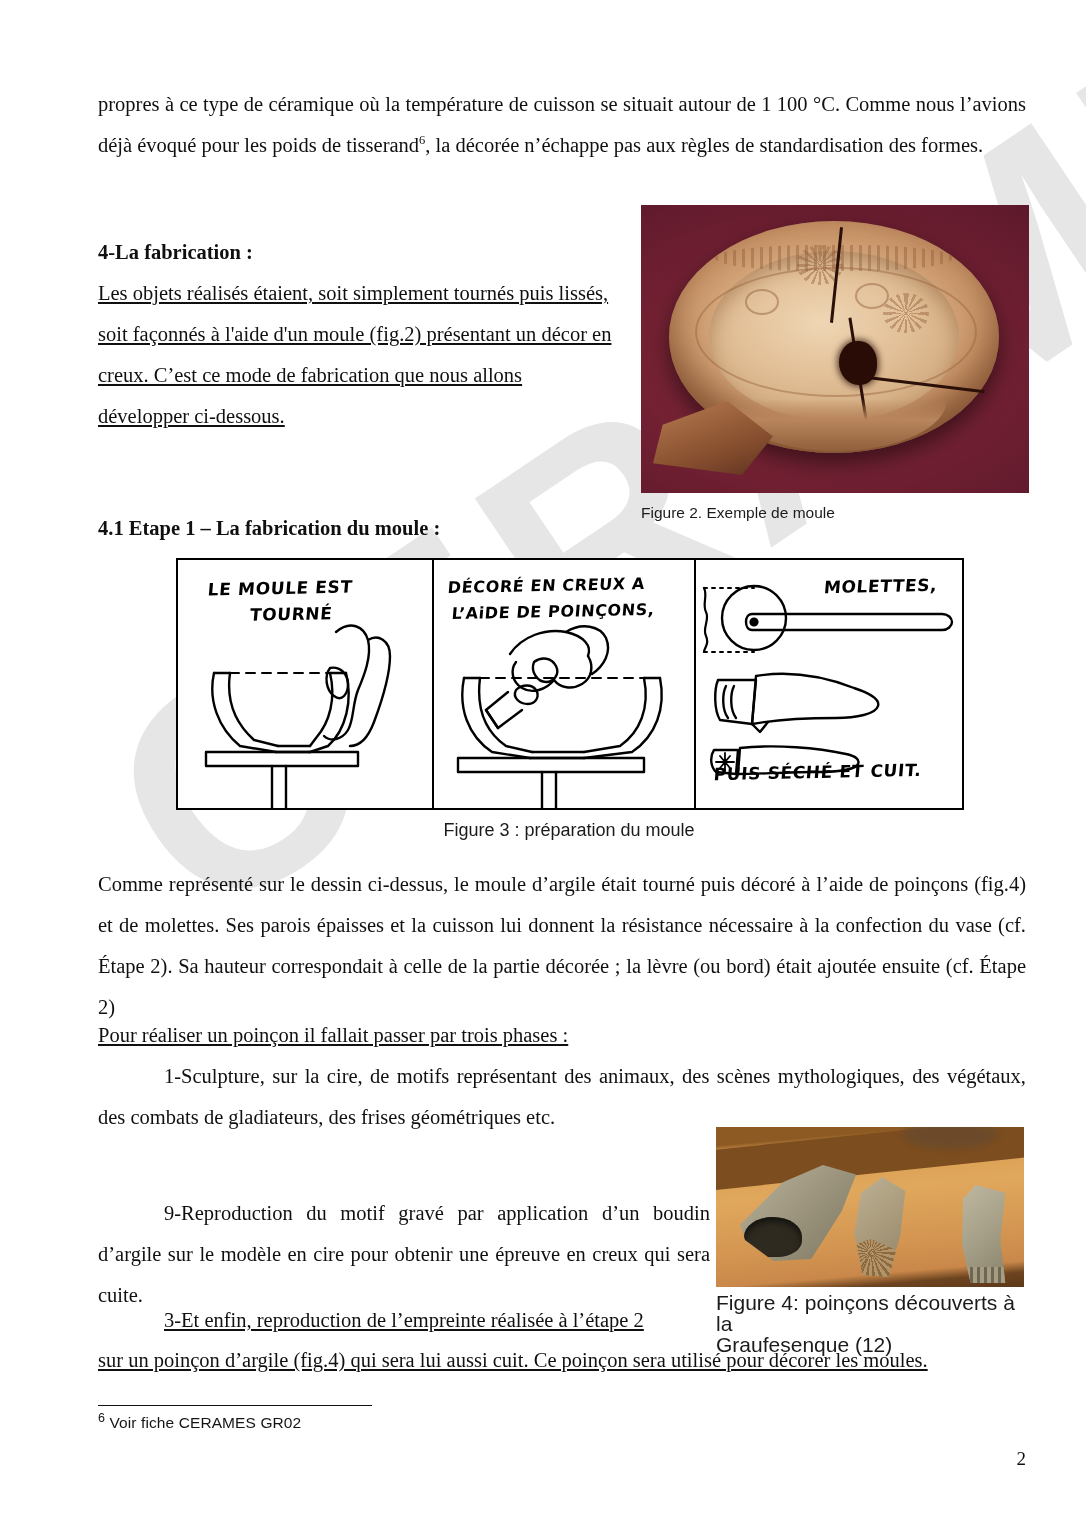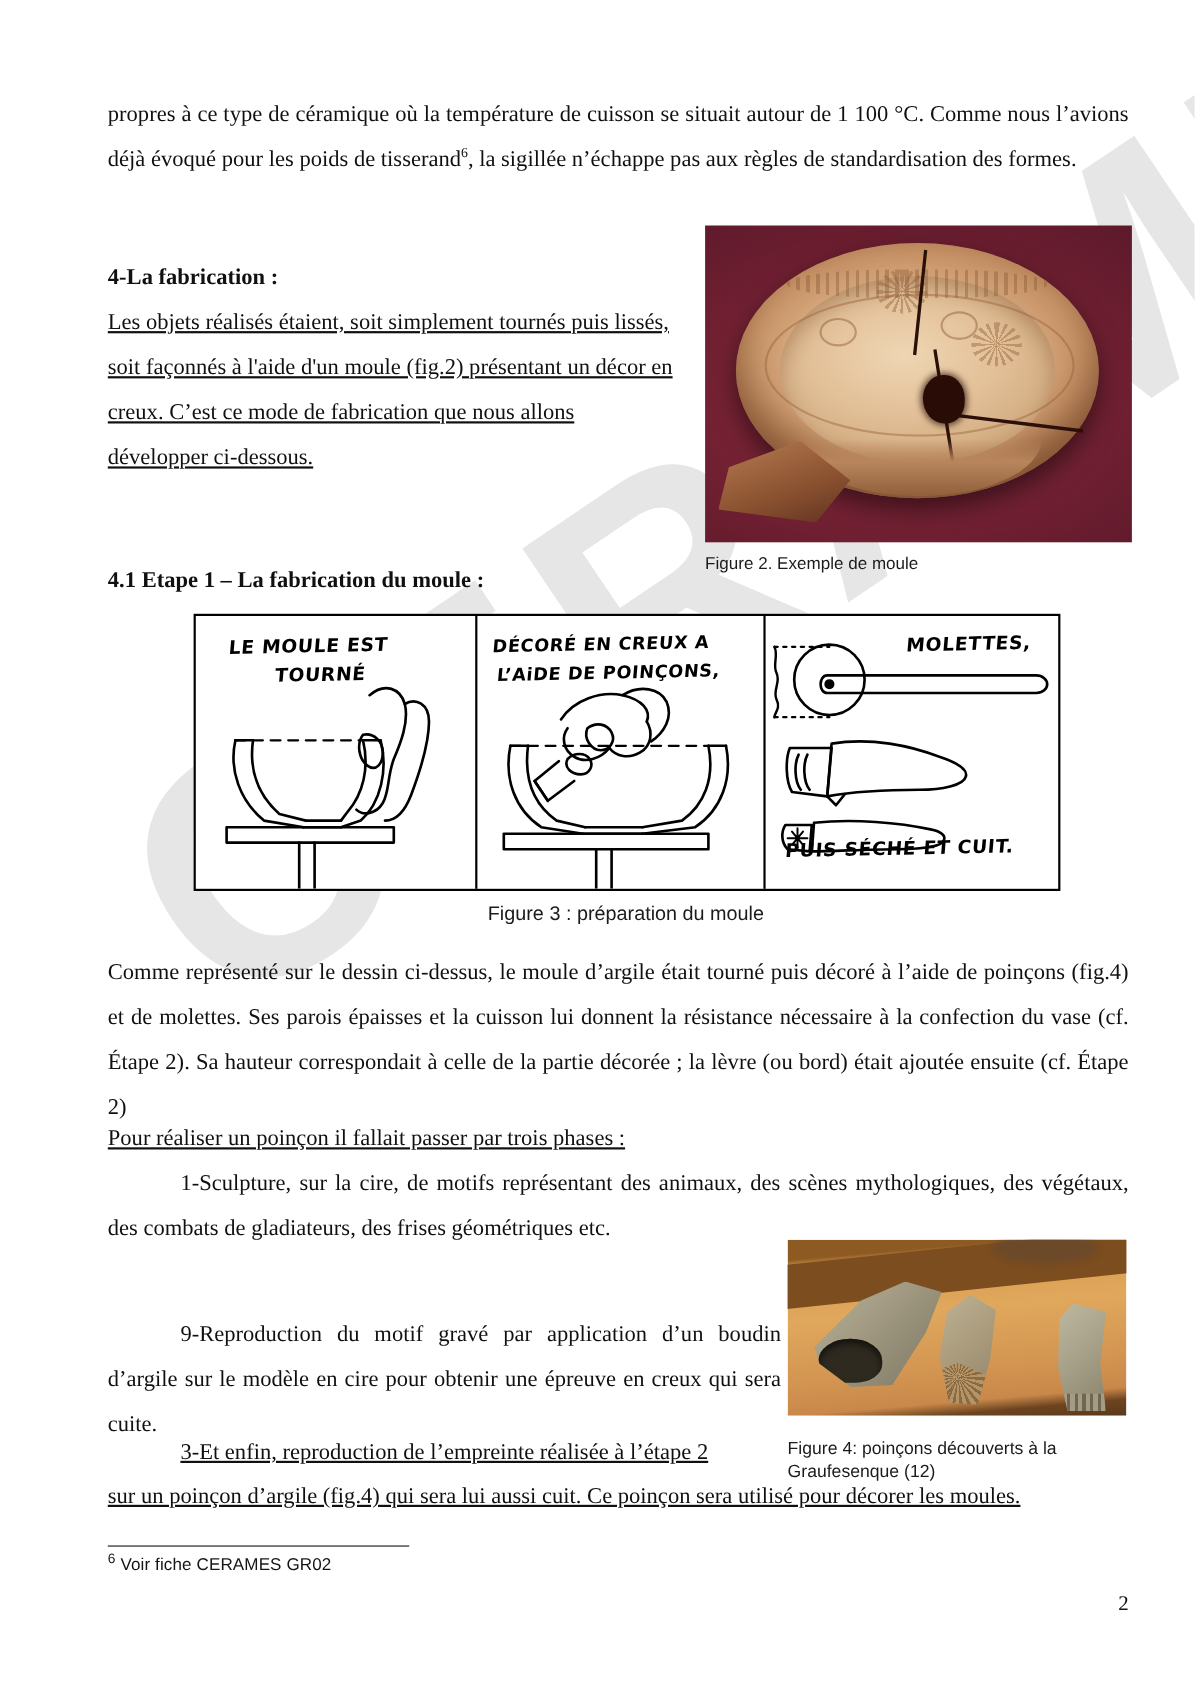--- a/index.html
+++ b/index.html
@@ -284,24 +284,24 @@
   }
   .punch.c .notch {
     position: absolute;
     left: 4px; bottom: 0;
     width: 54px; height: 16px;
     background: repeating-linear-gradient(90deg, #6f6752 0 3px, #a49c83 3px 7px);
   }
 
   .fig4cap {
     font-family: "Liberation Sans", sans-serif;
-    font-size: 16px;
+    font-size: 21px;
     line-height: 21px;
     color: #1b1b1b;
-    margin-top: 20px;
+    margin-top: 5px;
     width: 300px;
   }
 
   
   .abs { position: absolute; }
 
   .indent { text-indent: 66px; }
 
   
   .fn-rule {
@@ -332,21 +332,21 @@
 </head>
 <body>
 
 <div id="watermark">
   <div class="wm-text">CERAMES</div>
 </div>
 
 <div class="page">
 
   <div class="abs" style="left:98px; top:84px; width:928px;">
-    <p class="body"><span>propres à ce type de céramique où la température de cuisson se situait autour de 1 100 °C. Comme nous l’avions déjà évoqué pour les poids de tisserand</span><sup class="fn">6</sup><span>, la sigillée n’échappe pas aux règles de standardisation des formes.</span></p>
+    <p class="body"><span>propres à ce type de céramique où la température de cuisson se situait autour de 1 100 °C. Comme nous l’avions déjà évoqué pour les poids de tisserand</span><sup class="fn">6</sup><span>, la décorée n’échappe pas aux règles de standardisation des formes.</span></p>
   </div>
 
   <div class="abs" style="left:98px; top:232px; width:520px;">
     <p class="h-bold">4-La fabrication :</p>
     <p class="body nojust">Les objets réalisés étaient, soit simplement tournés puis lissés, soit façonnés à l'aide d'un moule (fig.2) présentant un décor en creux. C’est ce mode de fabrication que nous allons développer ci-dessous.</p>
   </div>
 
   <div class="fig2-wrap">
     <div class="photo-mold">
       <div class="bowl">

